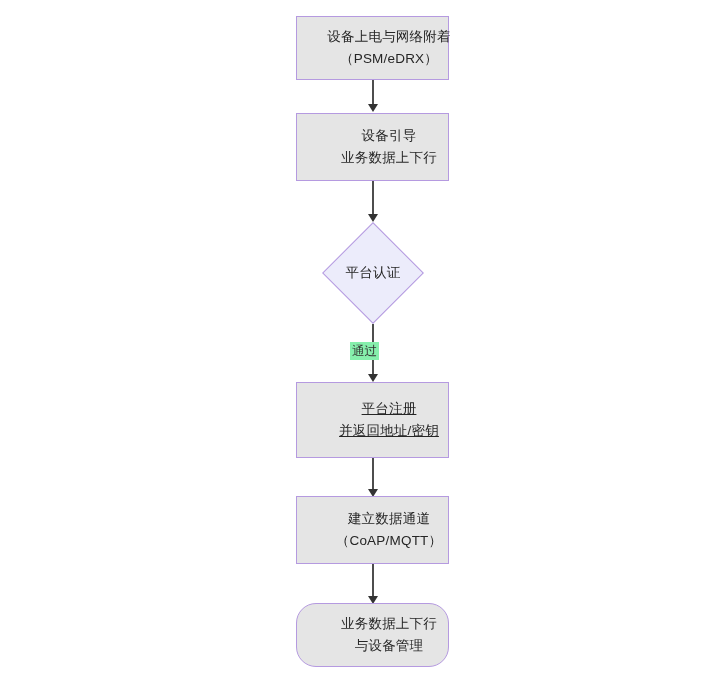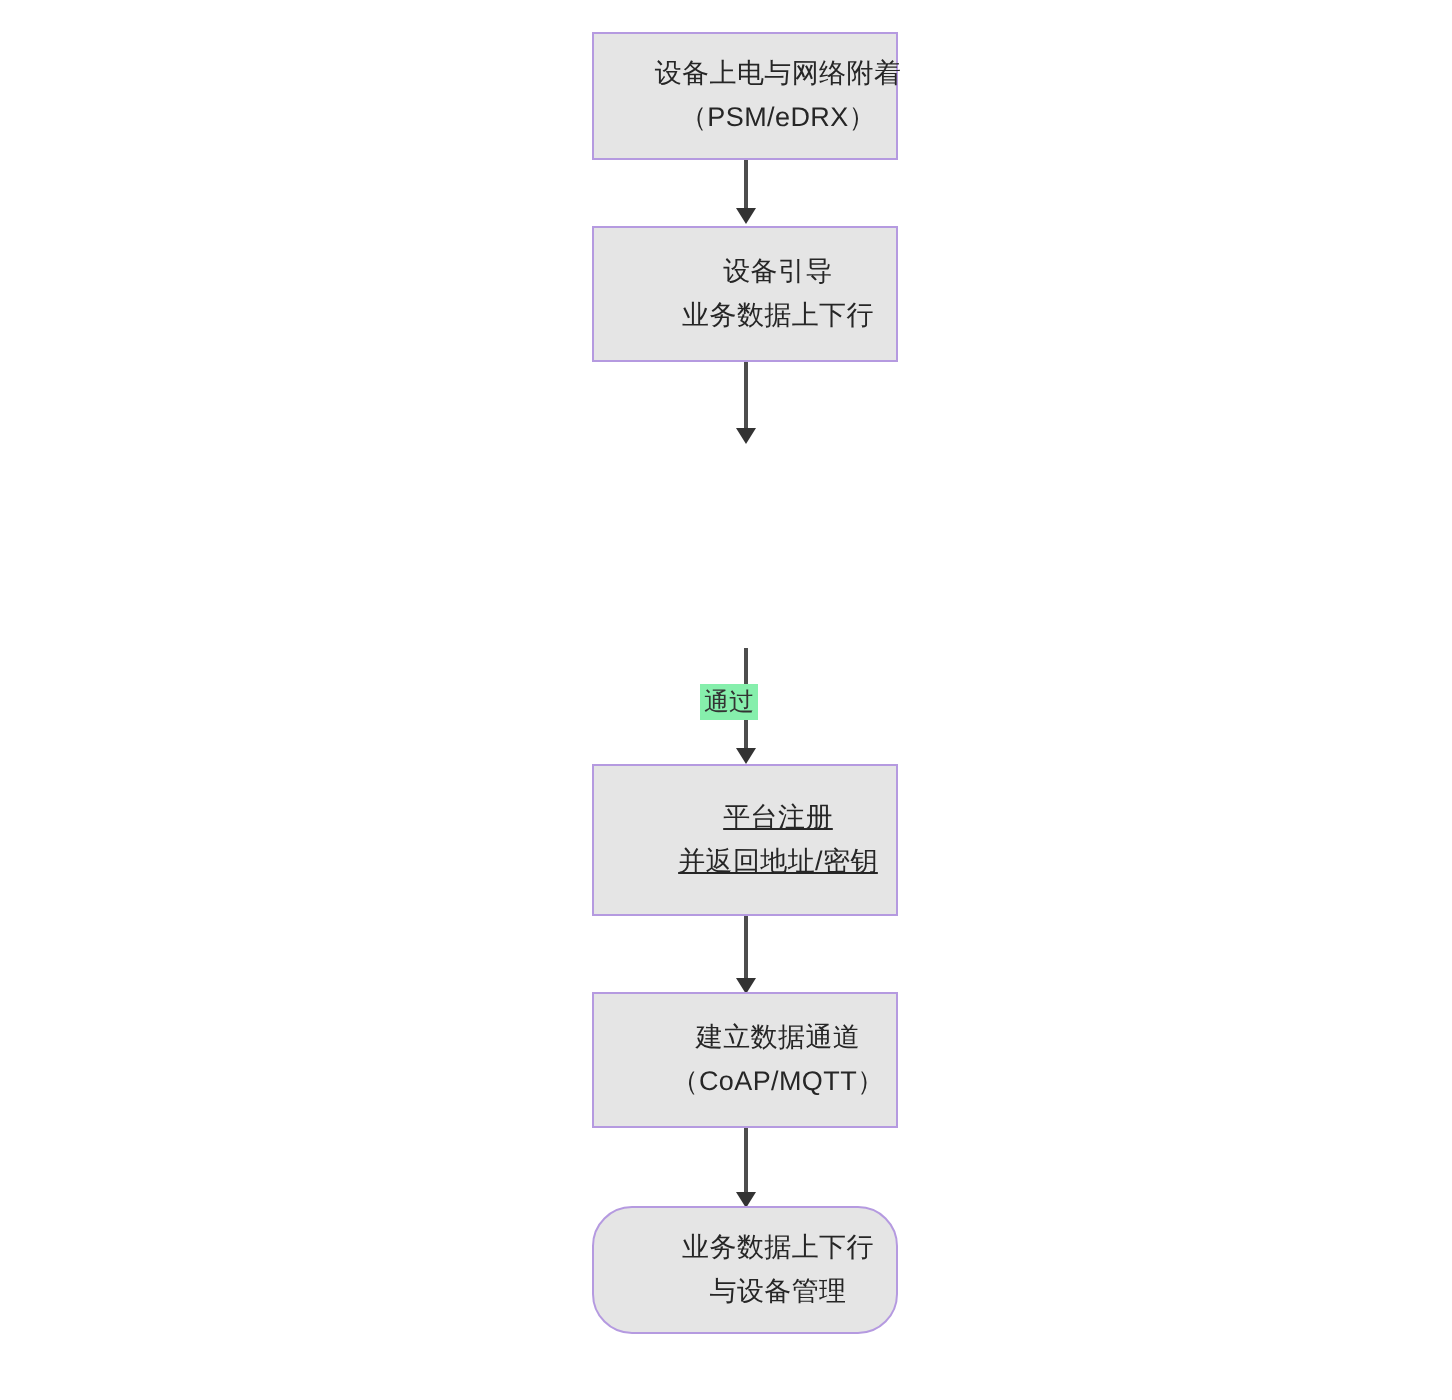--- a/index.html
+++ b/index.html
@@ -107,20 +107,24 @@
   <div class="arrow" style="left:368px; top:104px;"></div>
 
   <div class="node" style="left:296px; top:113px; width:153px; height:68px;">
     <span class="ln">设备引导</span>
     <span class="ln">业务数据上下行</span>
   </div>
 
   <div class="conn" style="left:372px; top:181px; height:34px;"></div>
   <div class="arrow" style="left:368px; top:214px;"></div>
 
+  <div class="decision" style="left:322px; top:222px; width:102px; height:102px;">
+    <span class="dshape"></span>
+    <span class="dtext">平台认证</span>
+  </div>
 
   <div class="conn" style="left:372px; top:324px; height:52px;"></div>
   <div class="edge-label" style="left:350px; top:342px;">通过</div>
   <div class="arrow" style="left:368px; top:374px;"></div>
 
   <div class="node" style="left:296px; top:382px; width:153px; height:76px;text-decoration:underline;">
     <span class="ln">平台注册</span>
     <span class="ln">并返回地址/密钥</span>
   </div>
 

